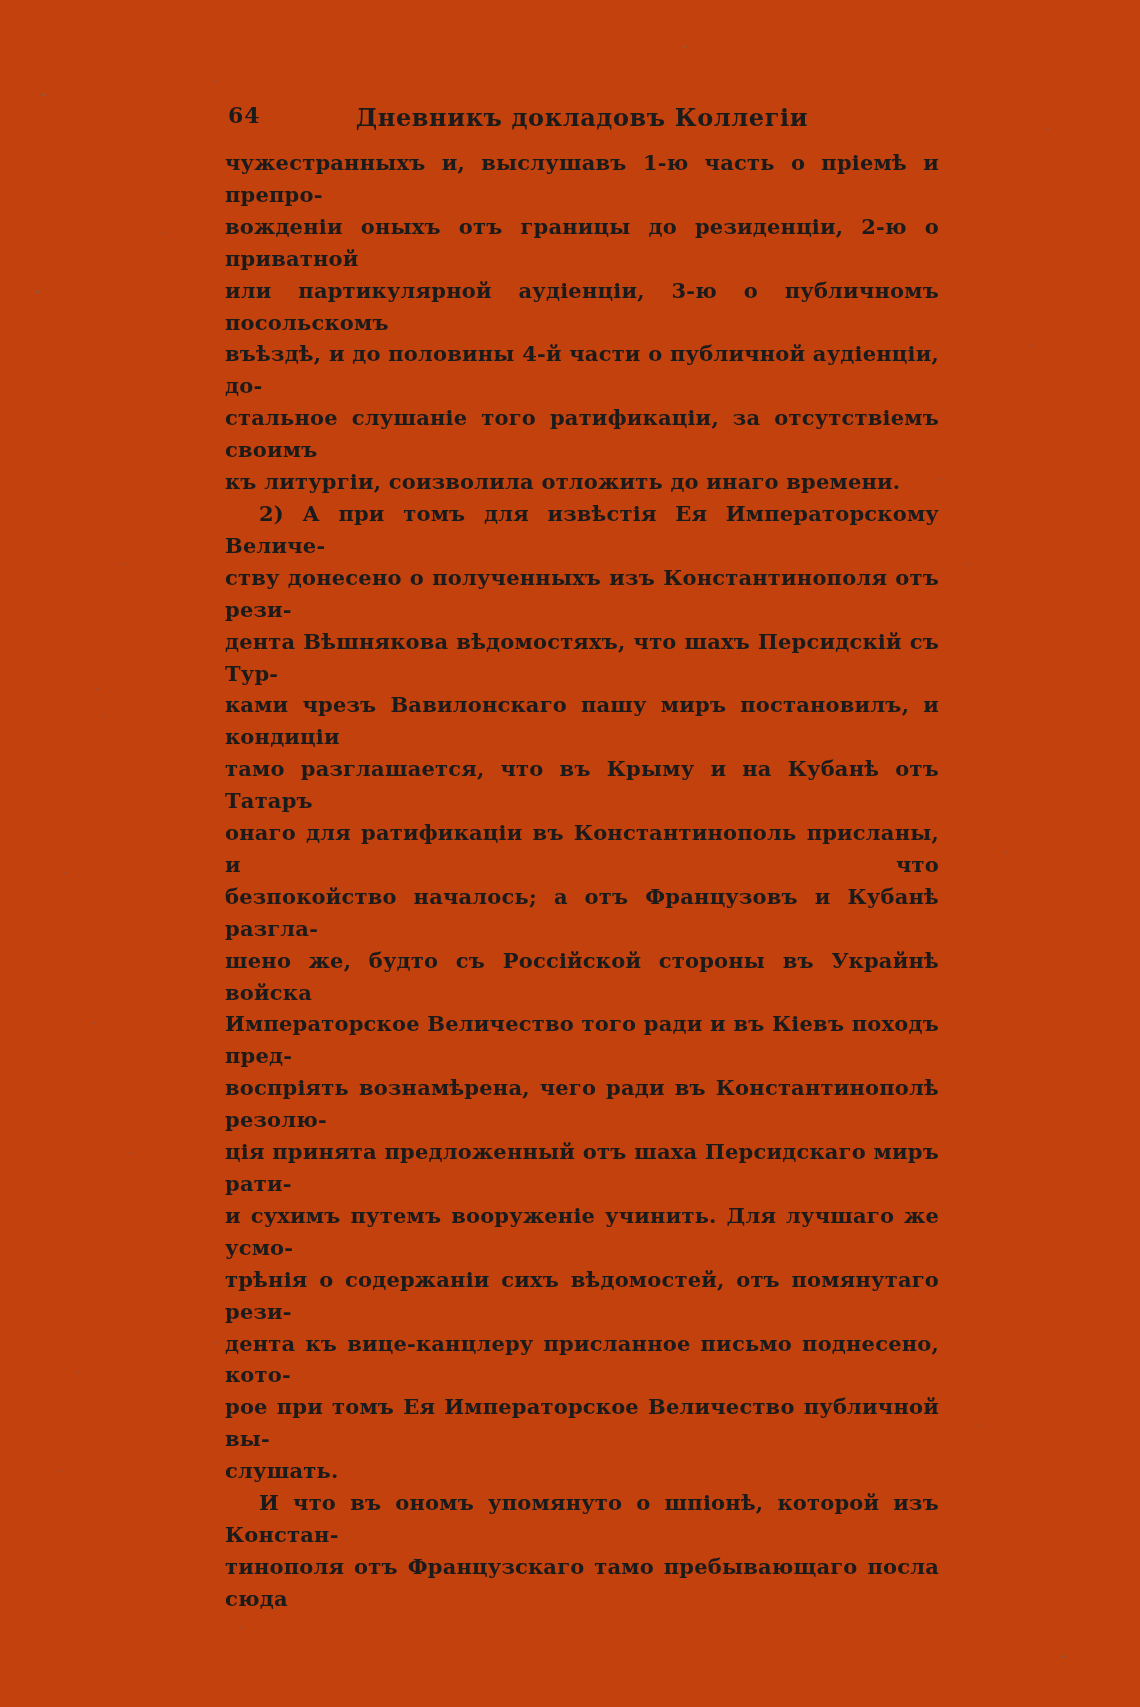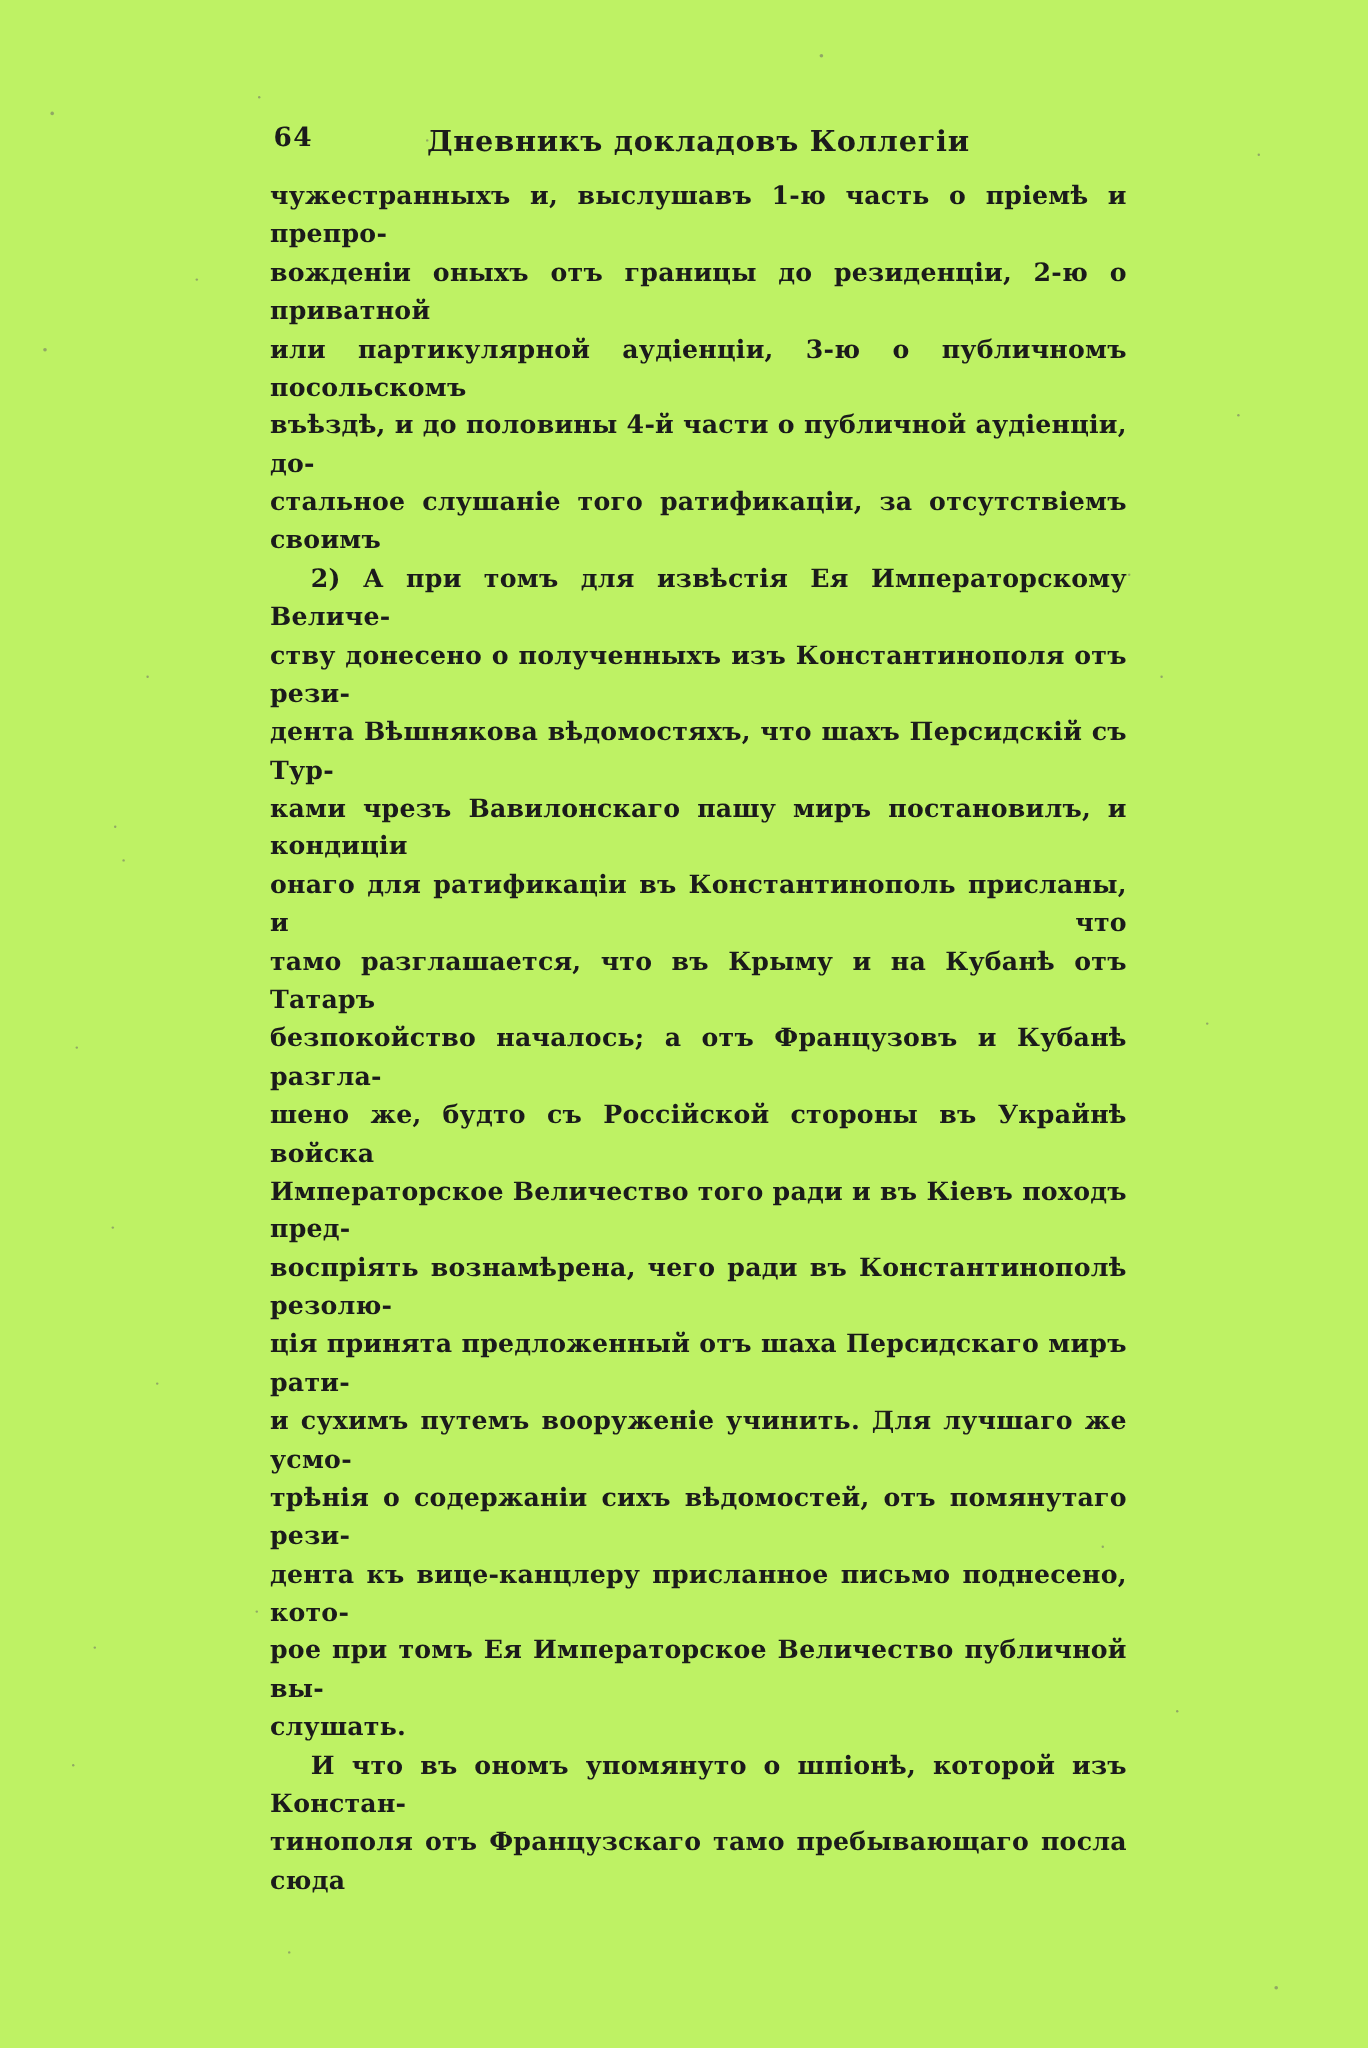--- a/index.html
+++ b/index.html
@@ -1,20 +1,20 @@
 <!DOCTYPE html>
 <html><head>
 <meta charset="utf-8">
 <style>
   html, body { margin: 0; padding: 0; }
   .page {
     position: relative;
     width: 1140px;
     height: 1707px;
-    background: #bef264;
+    background: #c2410c;
     overflow: hidden;
     font-family: "DejaVu Serif", "Liberation Serif", serif;
     color: #1b1b1b;
   }
   .header-row {
     position: absolute;
     top: 100px;
     left: 228px;
     width: 708px;
     height: 30px;
@@ -64,26 +64,27 @@
   <div class="header-row">
     <span class="page-num">64</span>
     <div class="running-title">Дневникъ докладовъ Коллегіи</div>
   </div>
   <div class="body-text" id="body-container">
       <div class="line">чужестранныхъ и, выслушавъ 1-ю часть о пріемѣ и препро-</div>
       <div class="line">вожденіи оныхъ отъ границы до резиденціи, 2-ю о приватной</div>
       <div class="line">или партикулярной аудіенціи, 3-ю о публичномъ посольскомъ</div>
       <div class="line">въѣздѣ, и до половины 4-й части о публичной аудіенціи, до-</div>
       <div class="line">стальное слушаніе того ратификаціи, за отсутствіемъ своимъ</div>
+      <div class="line last">къ литургіи, соизволила отложить до инаго времени.</div>
       <div class="line indent">2) А при томъ для извѣстія Ея Императорскому Величе-</div>
       <div class="line">ству донесено о полученныхъ изъ Константинополя отъ рези-</div>
       <div class="line">дента Вѣшнякова вѣдомостяхъ, что шахъ Персидскій съ Тур-</div>
       <div class="line">ками чрезъ Вавилонскаго пашу миръ постановилъ, и кондиціи</div>
+      <div class="line">тамо разглашается, что въ Крыму и на Кубанѣ отъ Татаръ</div>
       <div class="line">онаго для ратификаціи въ Константинополь присланы, и что</div>
-      <div class="line">тамо разглашается, что въ Крыму и на Кубанѣ отъ Татаръ</div>
       <div class="line">безпокойство началось; а отъ Французовъ и Кубанѣ разгла-</div>
       <div class="line">шено же, будто съ Россійской стороны въ Украйнѣ войска</div>
       <div class="line">Императорское Величество того ради и въ Кіевъ походъ пред-</div>
       <div class="line">воспріять вознамѣрена, чего ради въ Константинополѣ резолю-</div>
       <div class="line">ція принята предложенный отъ шаха Персидскаго миръ рати-</div>
       <div class="line">и сухимъ путемъ вооруженіе учинить. Для лучшаго же усмо-</div>
       <div class="line">трѣнія о содержаніи сихъ вѣдомостей, отъ помянутаго рези-</div>
       <div class="line">дента къ вице-канцлеру присланное письмо поднесено, кото-</div>
       <div class="line">рое при томъ Ея Императорское Величество публичной вы-</div>
       <div class="line last">слушать.</div>

